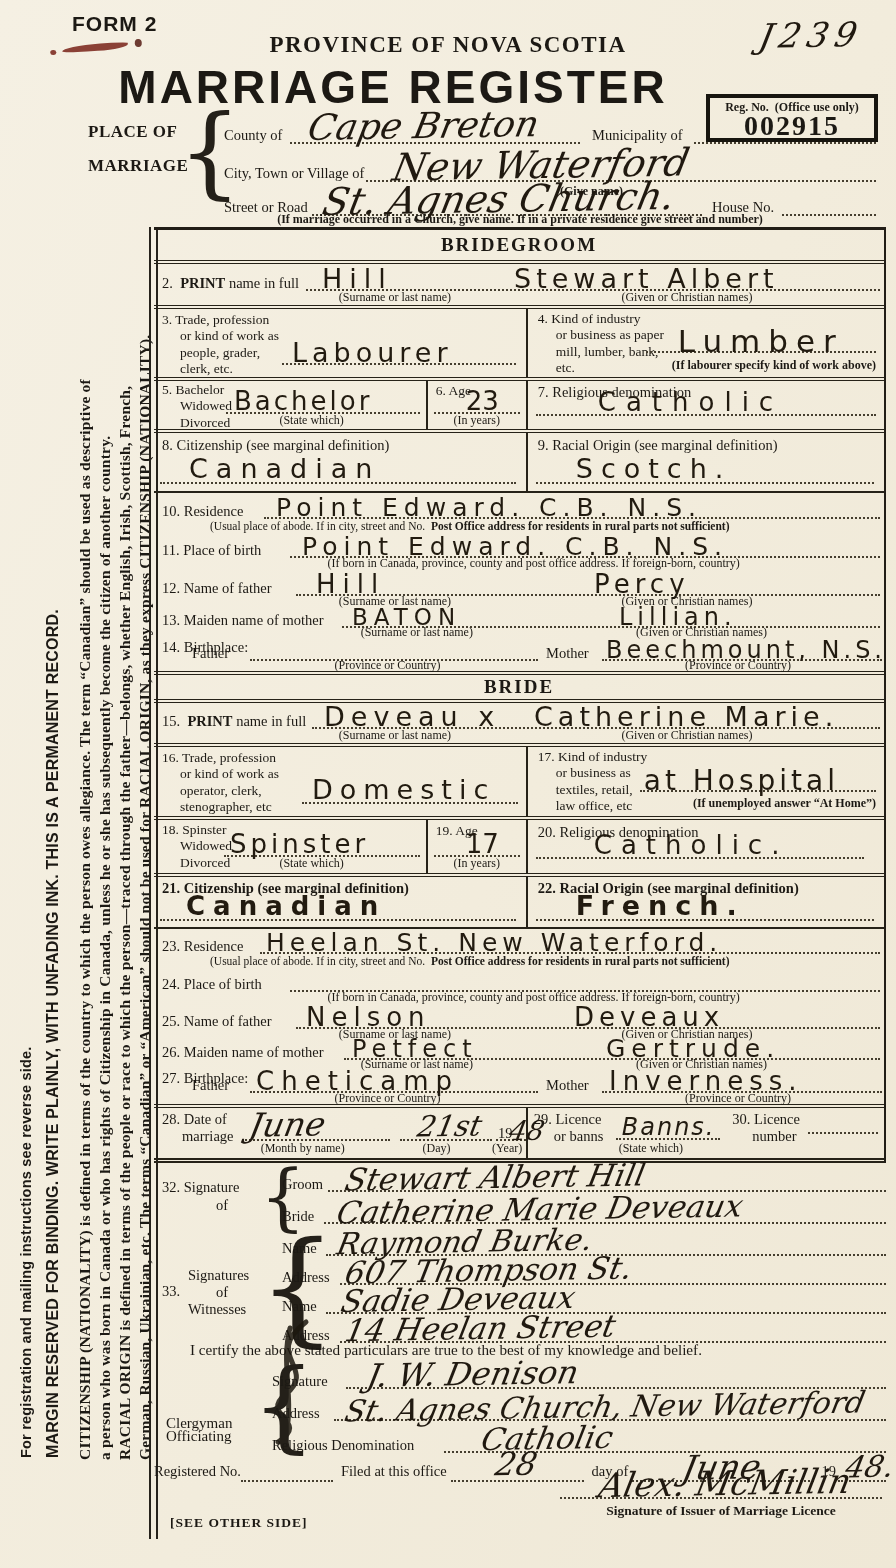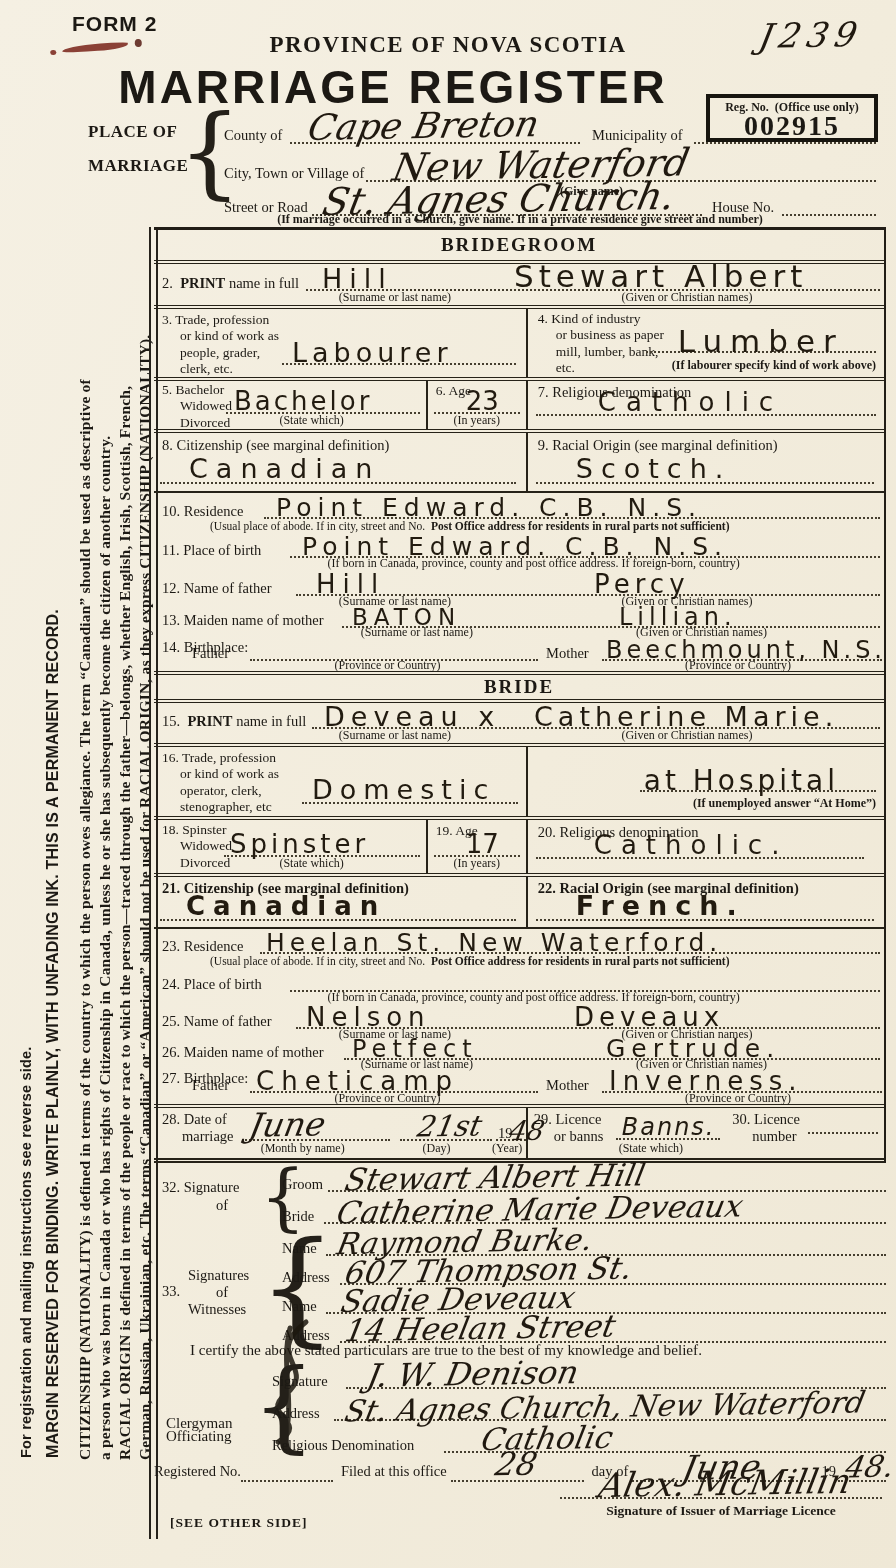--- a/index.html
+++ b/index.html
@@ -96,21 +96,21 @@
   <div class="vrule"></div>
 
   <div class="tbl">
 
     <div class="trow band dbl" style="height:34px;">BRIDEGROOM</div>
 
     <div class="trow dbl" style="height:45px;">
       <span class="lab" style="position:absolute;left:8px;bottom:13px;"><span>2.</span>&nbsp;&nbsp;<b>PRINT</b> <span>name in full</span></span>
       <span class="dotl" style="left:152px;right:4px;bottom:14px;"></span>
       <span class="hw" style="left:168px;bottom:13px;font-size:27px;letter-spacing:7px;">Hill</span>
-      <span class="hw" style="left:360px;bottom:13px;font-size:31px;letter-spacing:5px;">Stewart Albert</span>
+      <span class="hw" style="left:360px;bottom:13px;font-size:27px;letter-spacing:5px;">Stewart Albert</span>
       <span class="sub" style="left:33%;bottom:0;">(Surname or last name)</span>
       <span class="sub" style="left:73%;bottom:0;">(Given or Christian names)</span>
     </div>
 
     <div class="trow dbl" style="height:72px;">
       <div class="cell vr" style="left:0;width:51.2%;">
         <div class="sml" style="position:absolute;left:8px;top:3px;">
           <div>3.  Trade,  profession</div>
             <div style="padding-left:18px;">or kind of work as</div>
           <div style="padding-left:18px;">people,    grader,</div>
@@ -224,20 +224,26 @@
         <div class="sml" style="position:absolute;left:8px;top:3px;">
           <div>16.  Trade,  profession</div>
             <div style="padding-left:18px;">or kind of work as</div>
           <div style="padding-left:18px;">operator,    clerk,</div>
             <div style="padding-left:18px;">stenographer, etc</div>
         </div>
         <span class="dotl" style="left:148px;right:8px;bottom:12px;"></span>
         <span class="hw" style="left:158px;bottom:13px;font-size:27px;letter-spacing:7px;">Domestic</span>
       </div>
       <div class="cell" style="left:51.2%;right:0;">
+        <div class="sml" style="position:absolute;left:10px;top:2px;">
+          <div>17.  Kind of industry</div>
+            <div style="padding-left:18px;">or  business  as</div>
+          <div style="padding-left:18px;">textiles,   retail,</div>
+            <div style="padding-left:18px;">law office, etc</div>
+        </div>
         <span class="dotl" style="left:112px;right:8px;bottom:24px;"></span>
         <span class="hw" style="left:116px;bottom:21px;font-size:28px;letter-spacing:4px;">at Hospital</span>
         <span style="position:absolute;right:8px;bottom:5px;font-weight:700;font-size:12px;">(If unemployed answer “At Home”)</span>
       </div>
     </div>
 
     <div class="trow dbl" style="height:57px;">
       <div class="cell vr" style="left:0;width:37.5%;">
         <div class="sml" style="position:absolute;left:8px;top:2px;">
           <div>18.  Spinster</div>

